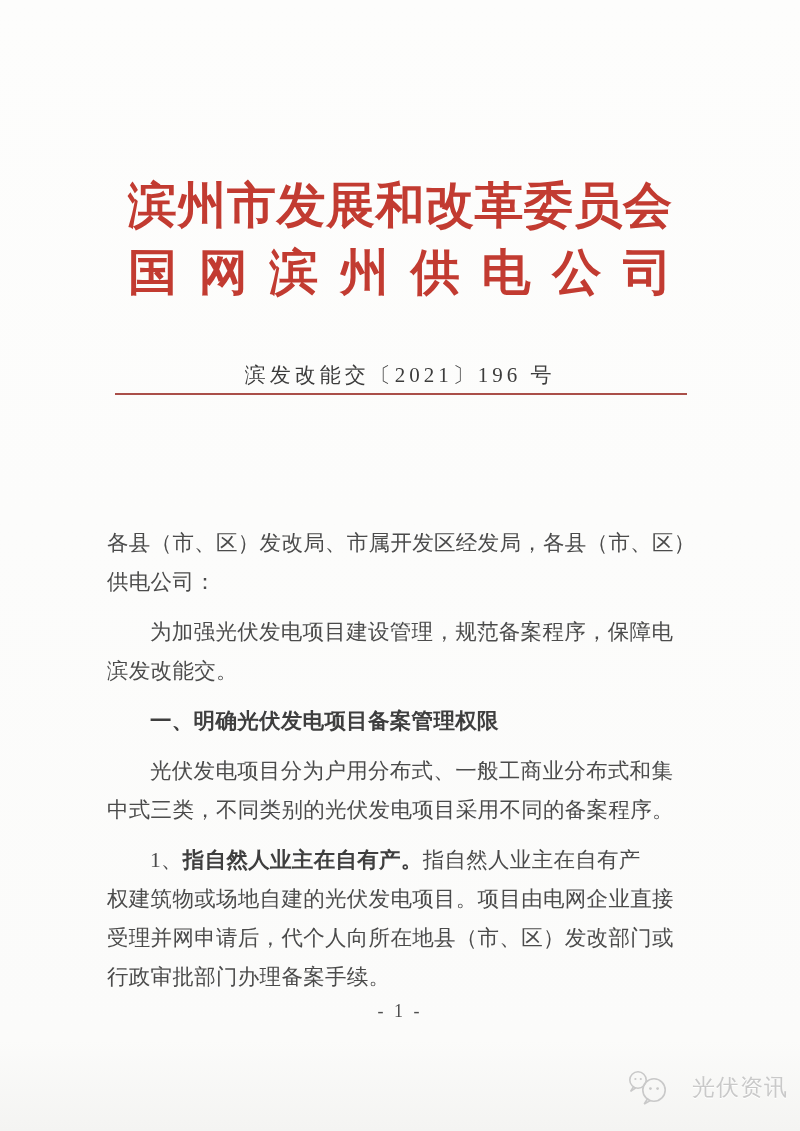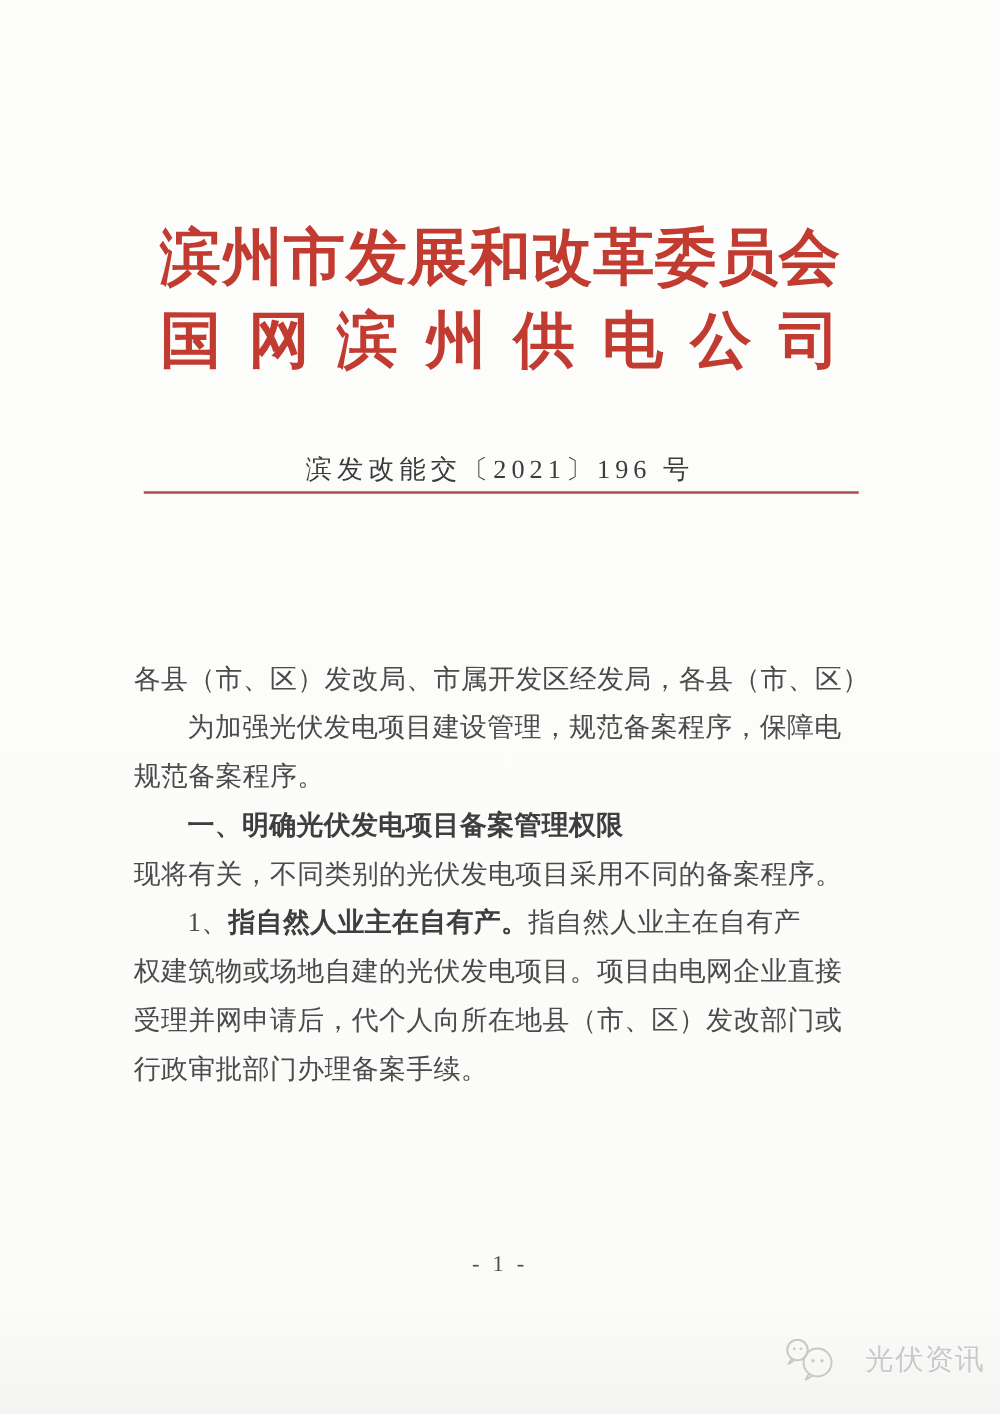--- a/index.html
+++ b/index.html
@@ -66,21 +66,21 @@
   
   .body-lines{
     position:absolute;top:524px;left:107px;width:584px;
     font-size:21.5px;
     line-height:39px;
     letter-spacing:0.3px;
     color:var(--body-ink);
     white-space:nowrap;
   }
   .body-line{height:39px;}
-  .body-line.indent{text-indent:2em;}
+  .body-line.indent{text-indent:2em;margin-top:11px;}
   .seg-bold{
     font-family:Liberation Serif, serif;
     font-weight:700;
     color:#3e3e3e;
   }
   
   .page-number{
     position:absolute;top:1001px;left:0;right:0;
     text-align:center;
     font-size:18px;
@@ -133,24 +133,26 @@
       </div>
   </div>
 
   <div class="doc-number">滨发改能交〔2021〕196 号</div>
 
   <div class="red-rule"></div>
 
 
   <div class="body-lines">
       <div class="body-line"><span class="seg">各县（市、区）发改局、市属开发区经发局，各县（市、区）</span></div>
+      <div class="body-line"><span class="seg">供电公司：</span></div>
       <div class="body-line indent"><span class="seg">为加强光伏发电项目建设管理，规范备案程序，保障电</span></div>
-      <div class="body-line"><span class="seg">规范备案程序。</span></div>
+      <div class="body-line"><span class="seg">滨发改能交。</span></div>
       <div class="body-line indent"><span class="seg seg-bold">一、明确光伏发电项目备案管理权限</span></div>
-      <div class="body-line"><span class="seg">现将有关，不同类别的光伏发电项目采用不同的备案程序。</span></div>
+      <div class="body-line indent"><span class="seg">光伏发电项目分为户用分布式、一般工商业分布式和集</span></div>
+      <div class="body-line"><span class="seg">中式三类，不同类别的光伏发电项目采用不同的备案程序。</span></div>
       <div class="body-line indent"><span class="seg">1、</span><span class="seg seg-bold">指自然人业主在自有产。</span><span class="seg">指自然人业主在自有产</span></div>
       <div class="body-line"><span class="seg">权建筑物或场地自建的光伏发电项目。项目由电网企业直接</span></div>
       <div class="body-line"><span class="seg">受理并网申请后，代个人向所在地县（市、区）发改部门或</span></div>
       <div class="body-line"><span class="seg">行政审批部门办理备案手续。</span></div>
     </div>
 
   <div class="page-number">- 1 -</div>
 
   <div class="watermark">
     <span>

